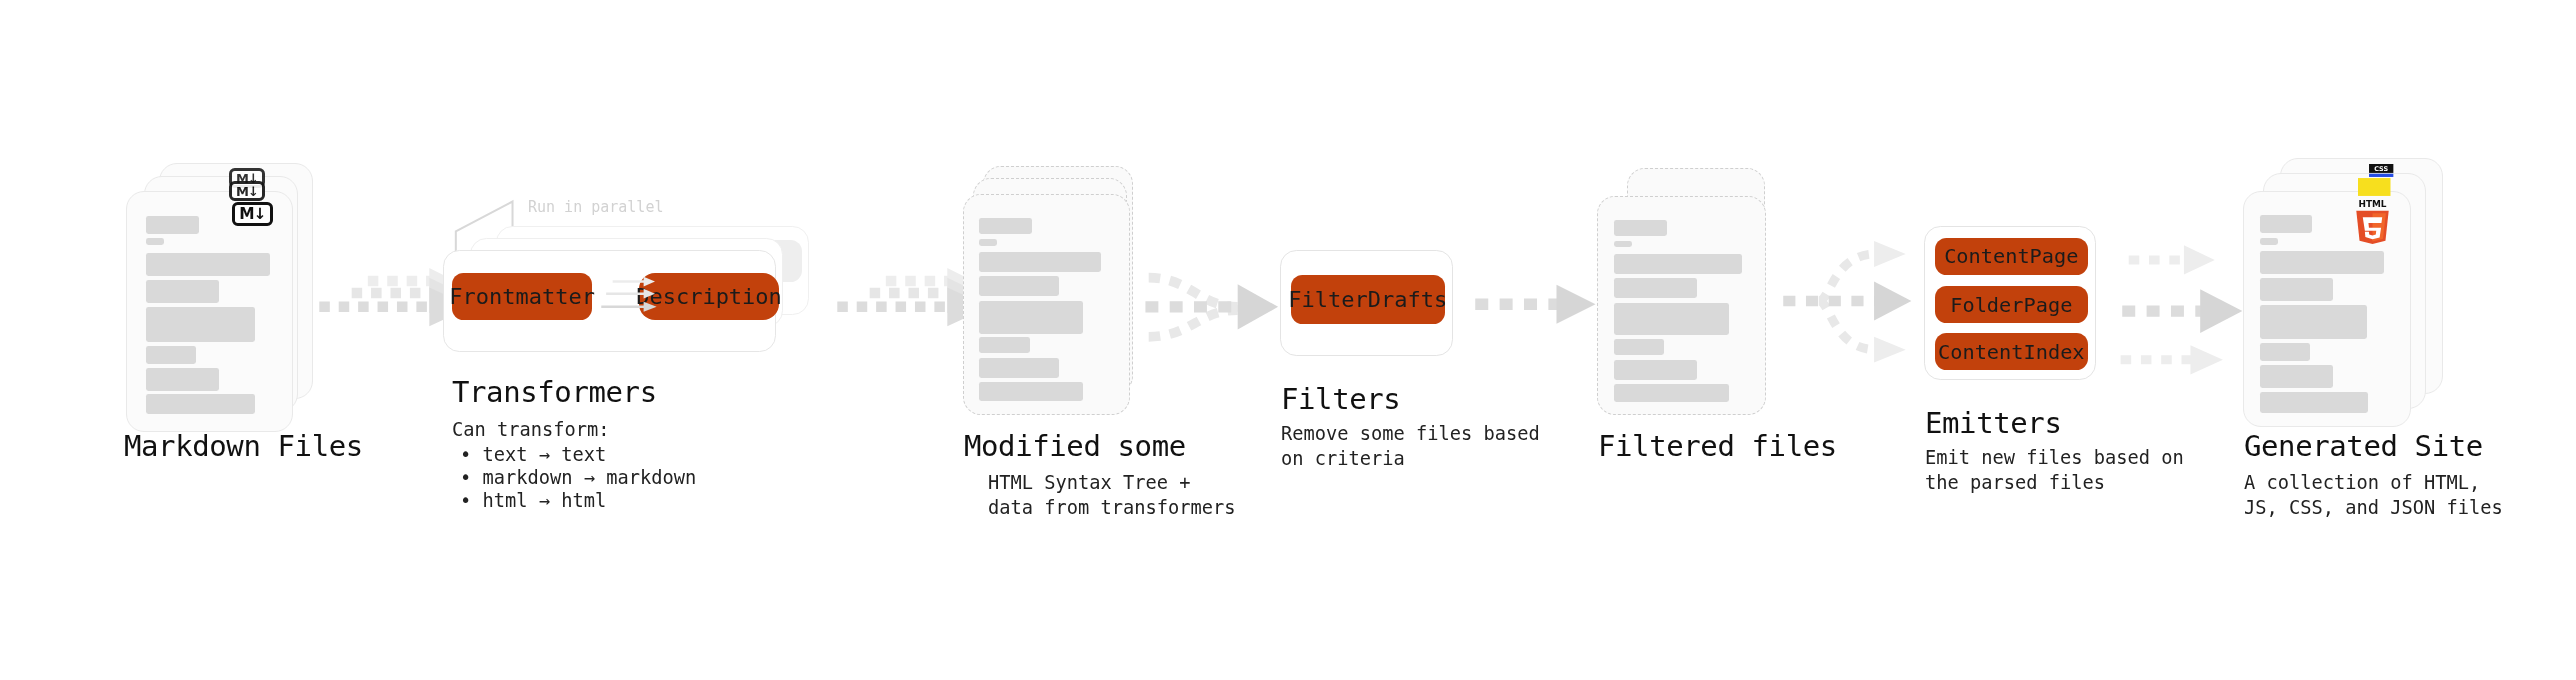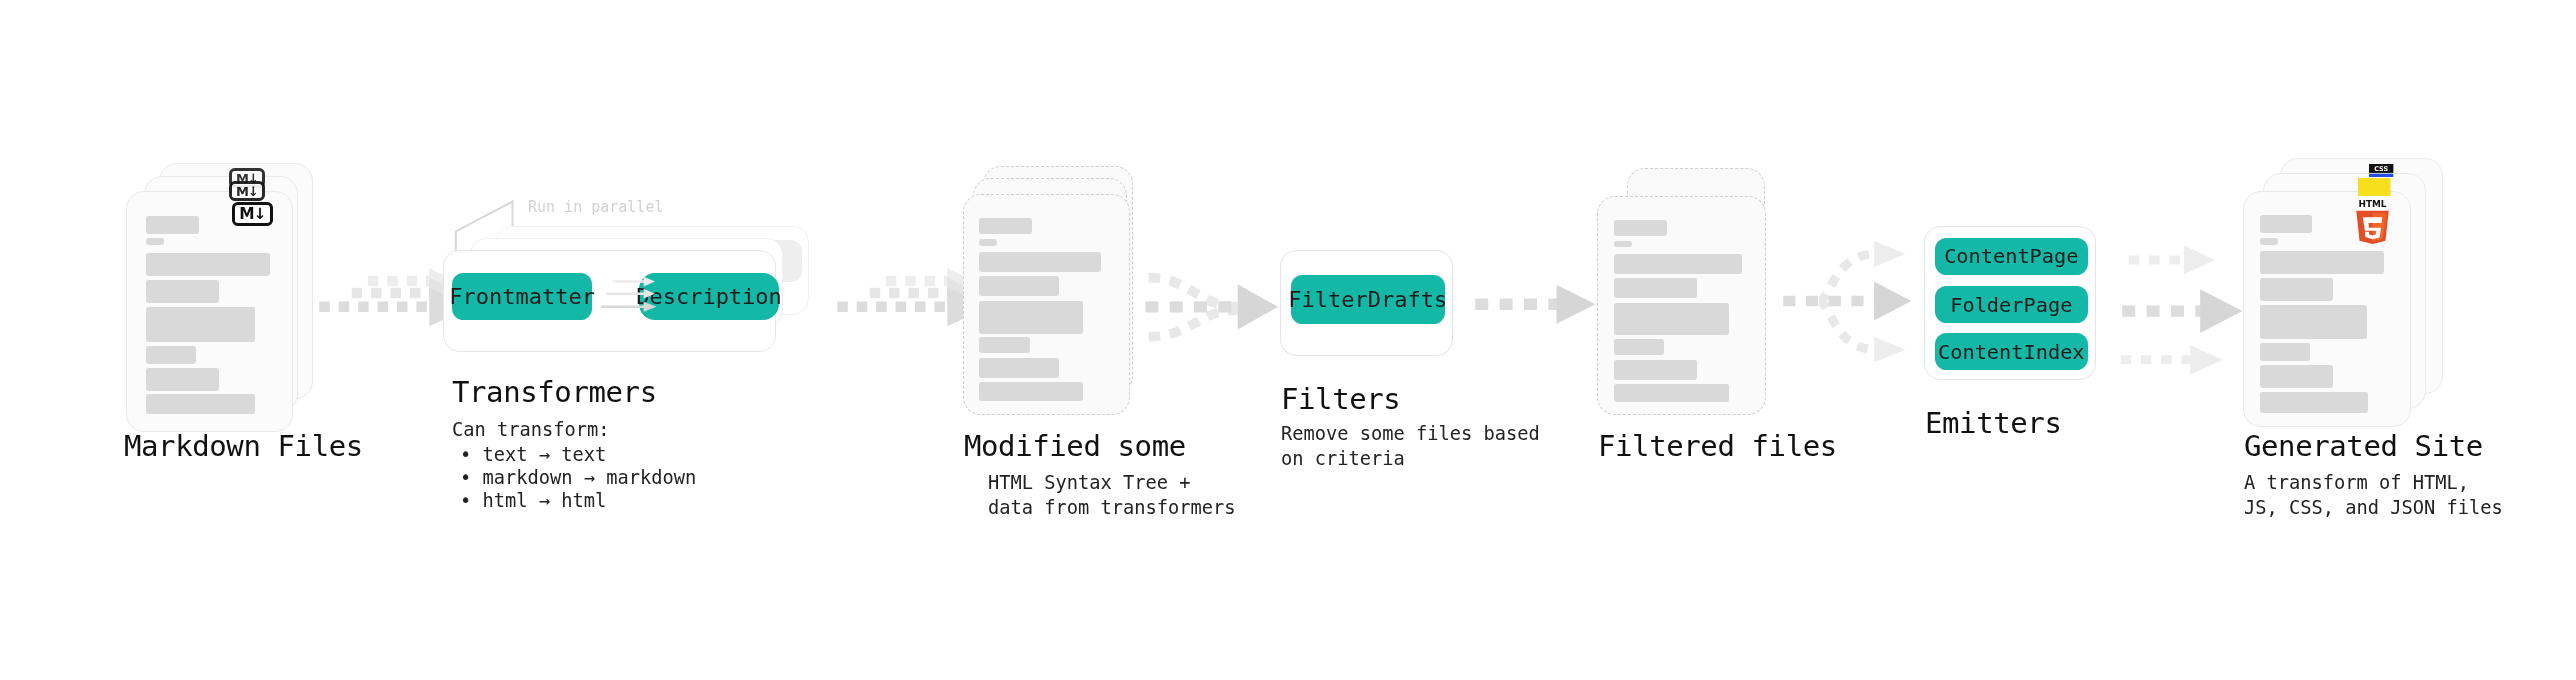--- a/index.html
+++ b/index.html
@@ -30,21 +30,21 @@
     font-family:"DejaVu Sans","Liberation Sans",sans-serif;
   }
 
   
   .groupbox{
     position:absolute;box-sizing:border-box;
     background:#ffffff;border:1.6px solid #e4e4e4;border-radius:16.3px;
   }
   .pill{
     position:absolute;box-sizing:border-box;
-    background:#14b8a6;border-radius:11.4px;
+    background:#c2410c;border-radius:11.4px;
     display:flex;align-items:center;justify-content:center;
     font-size:22px;color:#1b1b1b;white-space:nowrap;
     font-family:"DejaVu Sans Mono","Liberation Mono",monospace;
   }
 
   
   .title{
     position:absolute;font-size:29px;letter-spacing:-0.4px;color:#111;
     white-space:nowrap;font-family:"DejaVu Sans Mono","Liberation Mono",monospace;
   }
@@ -231,20 +231,22 @@
       <span>ContentPage</span>
     </div>
     <div class="pill" style="left:9.8px;top:59px;width:153px;height:37px;font-size:20.3px;">
       <span>FolderPage</span>
     </div>
     <div class="pill" style="left:9.8px;top:106px;width:153px;height:37px;font-size:20.3px;">
       <span>ContentIndex</span>
     </div>
   </div>
   <div class="title" style="left:1925px;top:406px;">Emitters</div>
+  <div class="sub" style="left:1925px;top:445px;">Emit new files based on
+the parsed files</div>
 
   <svg style="left:2119px;top:234px;width:138px;height:138px;" viewBox="0 0 170 170" width="138" height="138">
     <line x1="12" y1="32" x2="82" y2="32" stroke="#ededed" stroke-width="11" stroke-dasharray="13 12"></line>
     <polygon points="80,14 118,32 80,50" fill="#ededed"></polygon>
 
     <line x1="4" y1="95" x2="104" y2="95" stroke="#dcdcdc" stroke-width="14" stroke-dasharray="16 14"></line>
     <polygon points="100,68 152,95 100,122" fill="#d6d6d6"></polygon>
 
     <line x1="2" y1="155" x2="90" y2="155" stroke="#ededed" stroke-width="11" stroke-dasharray="13 12"></line>
     <polygon points="88,137 128,155 88,173" fill="#ededed"></polygon>
@@ -276,17 +278,17 @@
 
     <svg style="left:110px;top:39px;width:39px;height:47px;" viewBox="0 0 48 58" width="39" height="47">
       <text x="24" y="12" font-size="11" fill="#111" text-anchor="middle" font-family="DejaVu Sans, sans-serif" font-weight="bold">HTML</text>
       <path d="M4,17 L8,54 L24,58 L40,54 L44,17 Z" fill="#e44d26"></path>
       <path d="M24,20 L24,55 L37,51.5 L40.5,20 Z" fill="#f16529"></path>
       <path d="M12,25 h24 l-1,7 h-16 l.6,6 h15 l-1.8,12 L24,52 l-8.8,-2.6 l-.6,-6.4 h5 l.3,3.2 L24,47.5 l4.1,-1.3 l.5,-4.7 h-14 Z" fill="#ffffff"></path>
     </svg>
   </div>
 
   <div class="title" style="left:2244px;top:429px;">Generated Site</div>
-  <div class="sub" style="left:2244px;top:470px;">A transform of HTML,
+  <div class="sub" style="left:2244px;top:470px;">A collection of HTML,
 JS, CSS, and JSON files</div>
 
 </div>
 
 
 </body></html>

